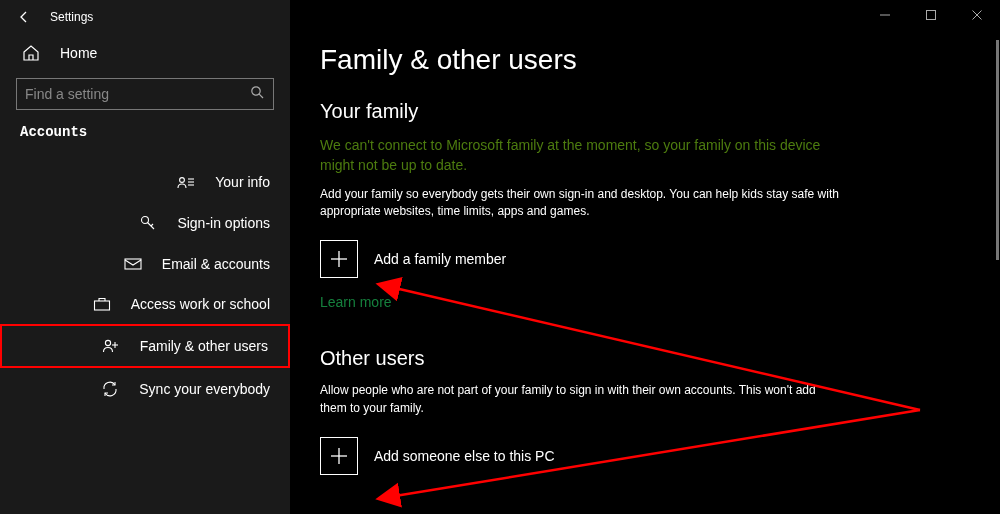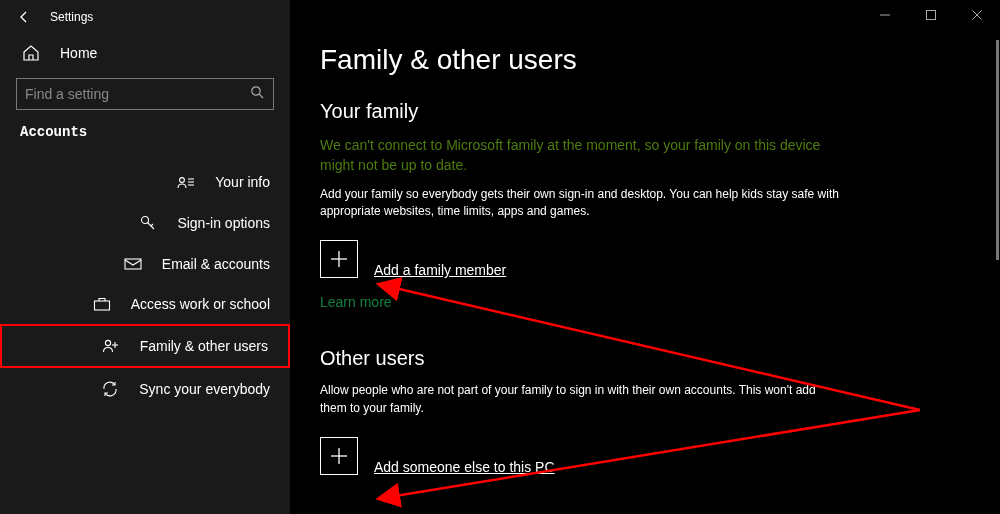--- a/index.html
+++ b/index.html
@@ -96,24 +96,23 @@
       font-size: 14px; line-height: 1.45;
       max-width: 520px;
       margin-bottom: 10px;
     }
     .body-text {
       color: #fff; font-size: 12px; line-height: 1.45;
       max-width: 520px;
       margin-bottom: 10px;
     }
     .add-row {
-      display: flex; align-items: flex-end;
+      display: flex; align-items: center;
       margin-top: 20px;
       cursor: pointer;
-      text-decoration: underline;
     }
     .plus-box {
       width: 38px; height: 38px;
       border: 1.5px solid #fff;
       display: flex; align-items: center; justify-content: center;
       margin-right: 16px;
     }
     .plus-box svg { display: block; }
     .add-label { font-size: 14px; }
     .learn-more {

